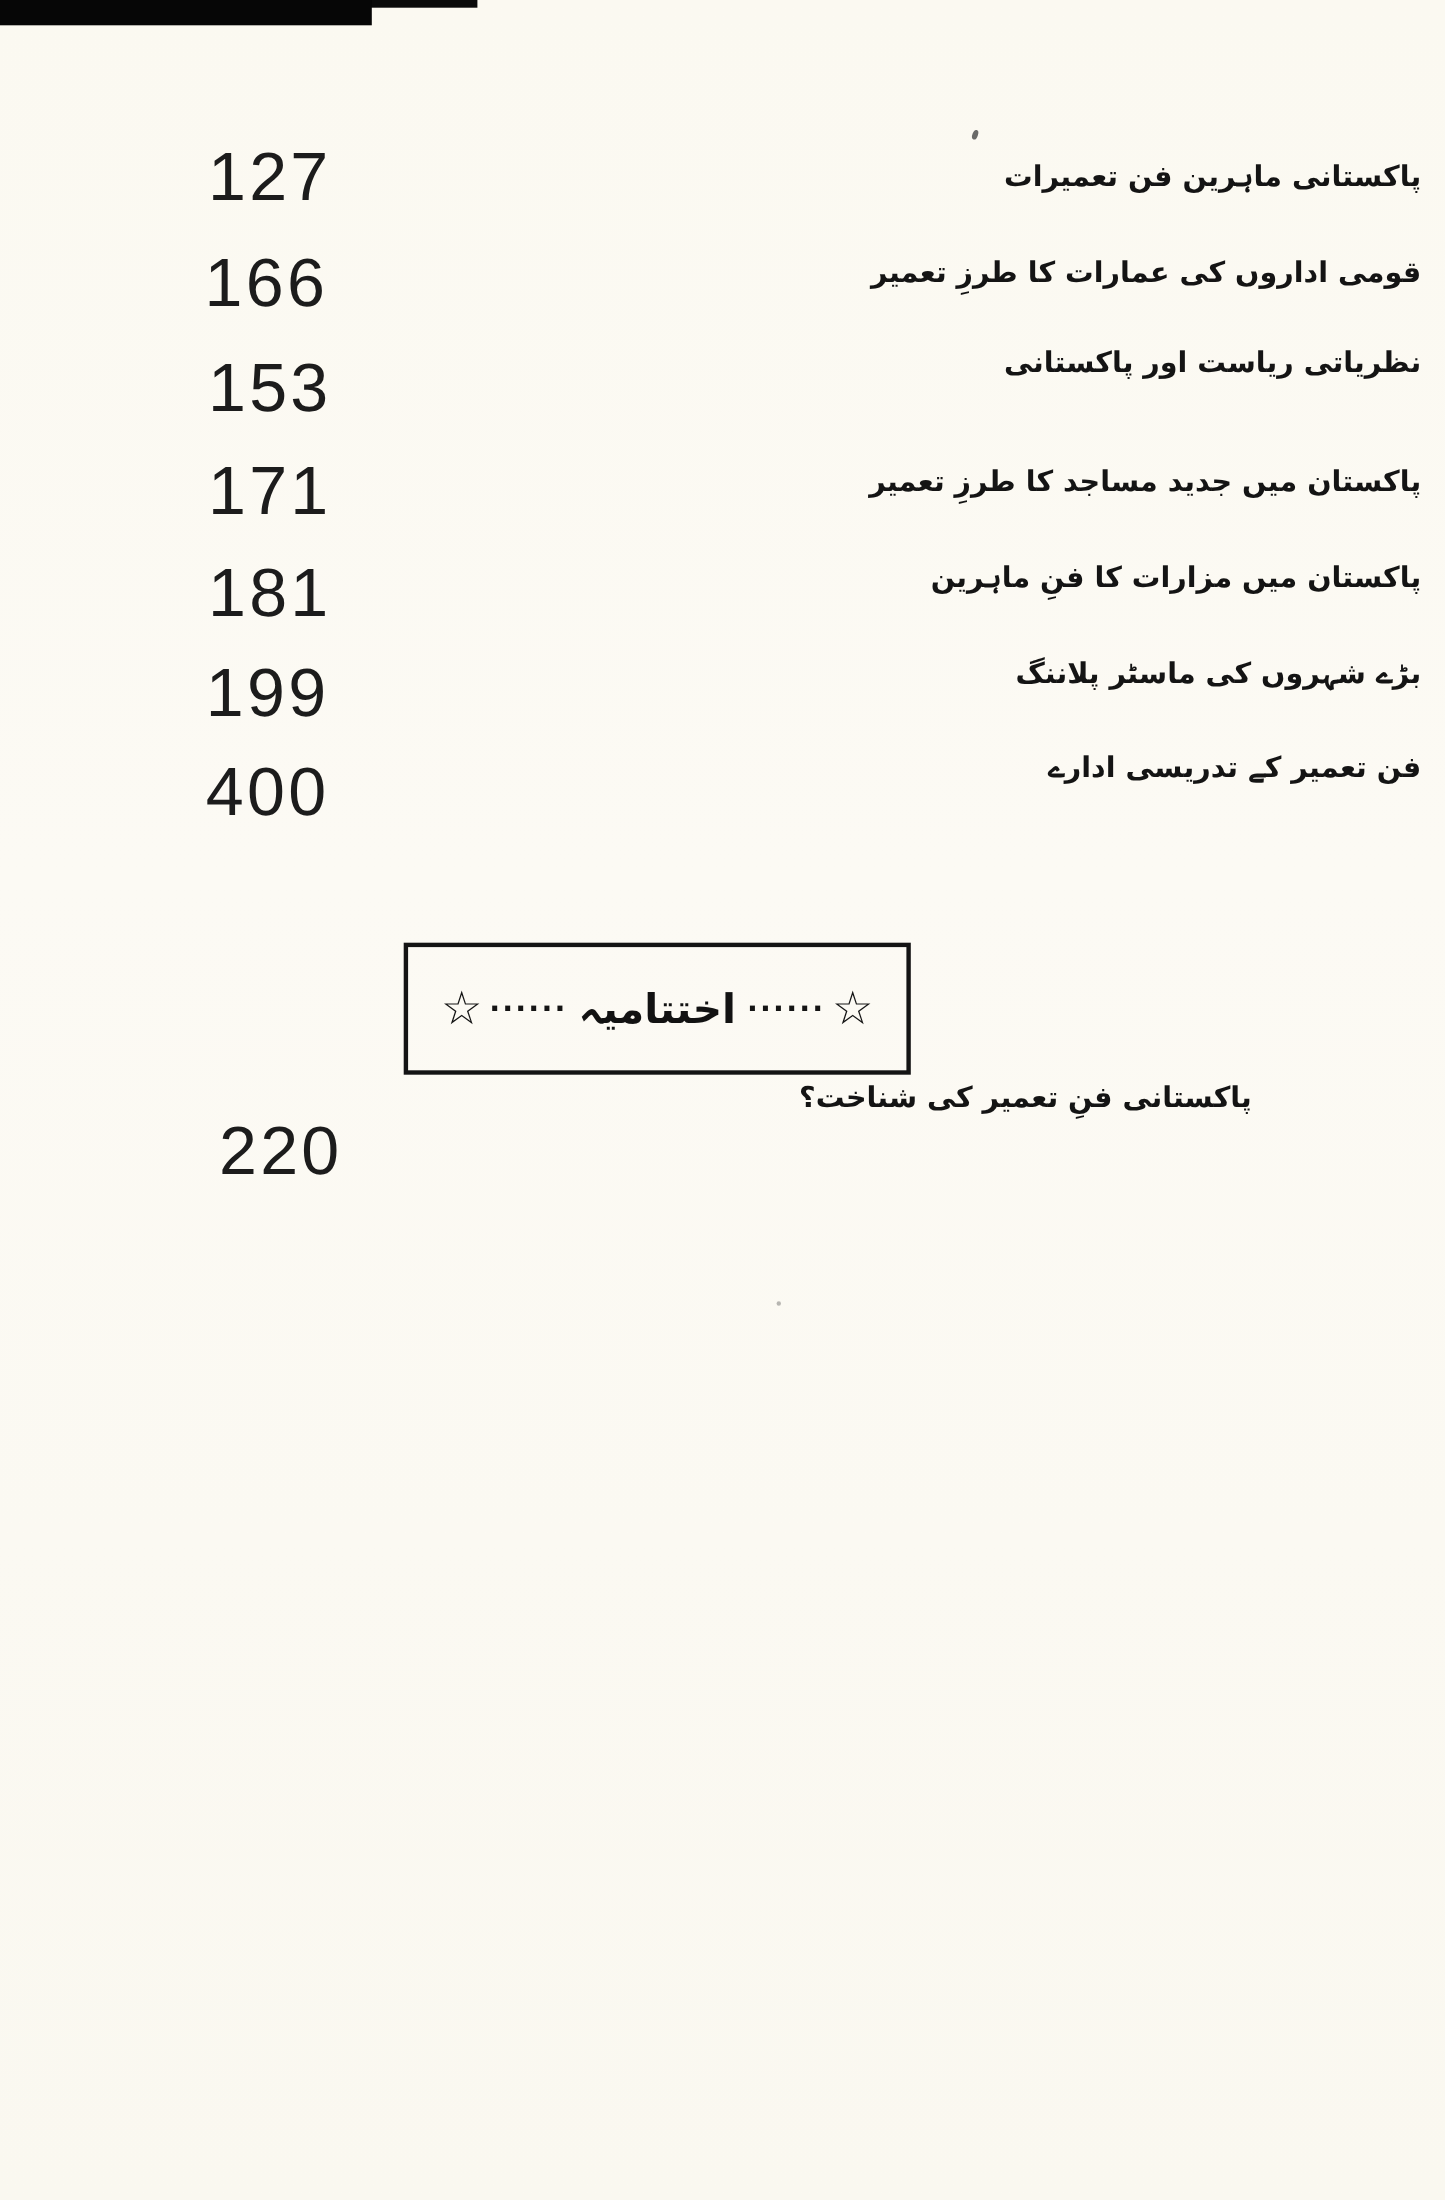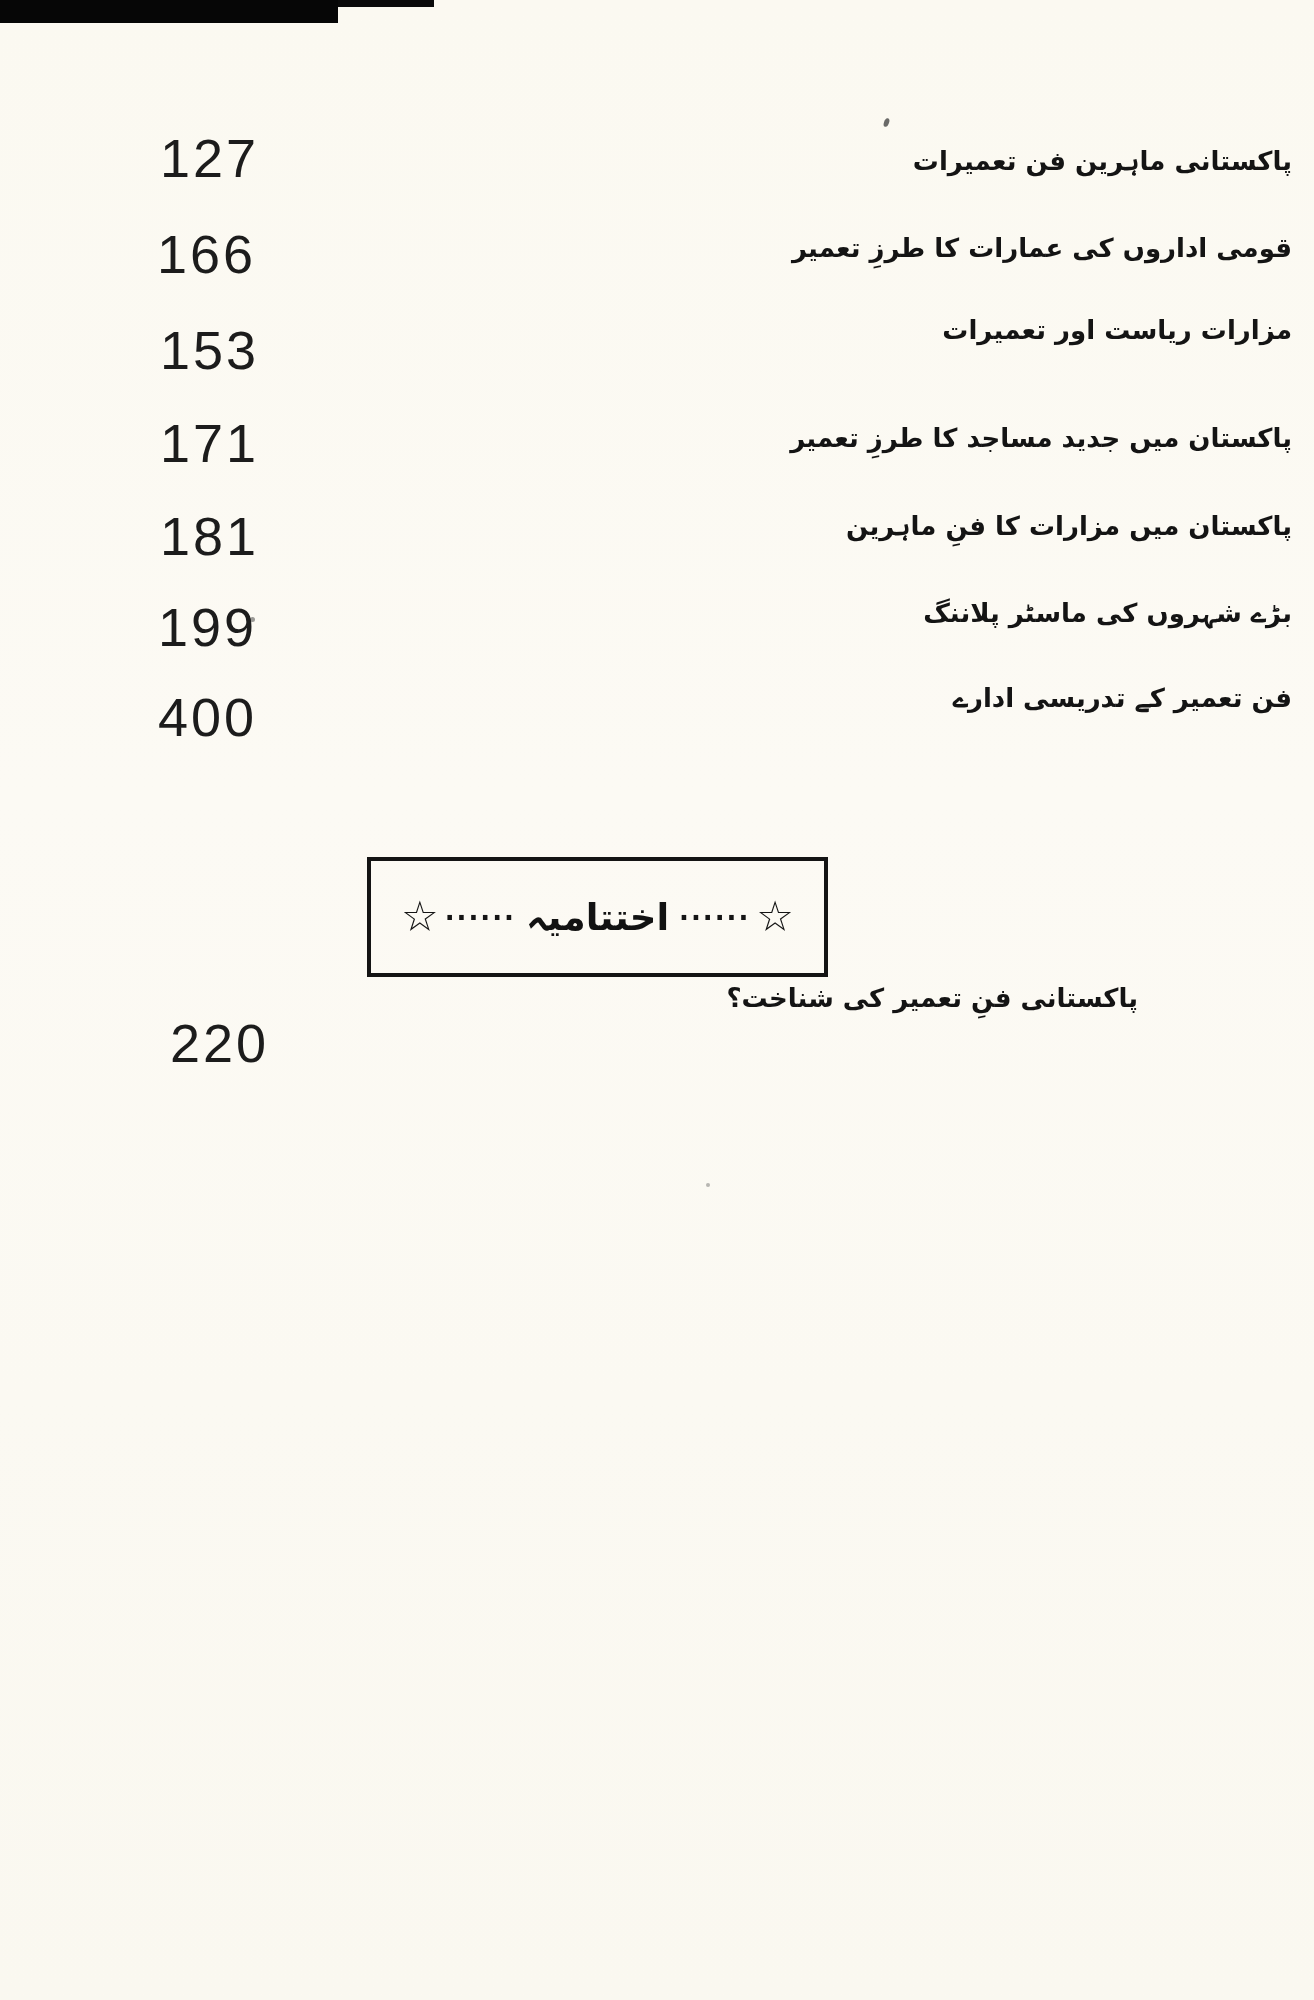--- a/index.html
+++ b/index.html
@@ -28,24 +28,25 @@
     position:absolute;background:#3a3a3a;border-radius:50%;
     opacity:.75;
   }
   .speck.s1{left:884px;top:118px;width:5px;height:9px;transform:rotate(20deg);}
   .speck.s2{left:250px;top:617px;width:5px;height:5px;opacity:.5;}
   .speck.s3{left:706px;top:1183px;width:4px;height:4px;opacity:.35;}
   
   .pnum{
     position:absolute;
     font-family:"Liberation Sans",sans-serif;
-    font-size:54px;
+    font-size:62px;
     line-height:1;
     letter-spacing:3px;
     color:#1c1c1c;
+    margin-left:29px;
   }
   
   .title{
     position:absolute;
     right:22px;
     direction:rtl;
     unicode-bidi:isolate;
     font-family:"DejaVu Sans",sans-serif;
     font-weight:bold;
     font-size:26px;
@@ -105,21 +106,21 @@
   <div class="speck s2"></div>
   <div class="speck s3"></div>
 
   <div class="pnum" style="top:131px;left:160px">127</div>
   <div class="title" style="top:143px">پاکستانی ماہرین فن تعمیرات</div>
 
   <div class="pnum" style="top:227px;left:157px">166</div>
   <div class="title" style="top:230px">قومی اداروں کی عمارات کا طرزِ تعمیر</div>
 
   <div class="pnum" style="top:323px;left:160px">153</div>
-  <div class="title" style="top:312px">مزارات ریاست اور تعمیرات</div>
+  <div class="title" style="top:312px">نظریاتی ریاست اور پاکستانی</div>
 
   <div class="pnum" style="top:416px;left:160px">171</div>
   <div class="title" style="top:420px">پاکستان میں جدید مساجد کا طرزِ تعمیر</div>
 
   <div class="pnum" style="top:509px;left:160px">181</div>
   <div class="title" style="top:508px">پاکستان میں مزارات کا فنِ ماہرین</div>
 
   <div class="pnum" style="top:600px;left:158px">199</div>
   <div class="title" style="top:595px">بڑے شہروں کی ماسٹر پلاننگ</div>
 

